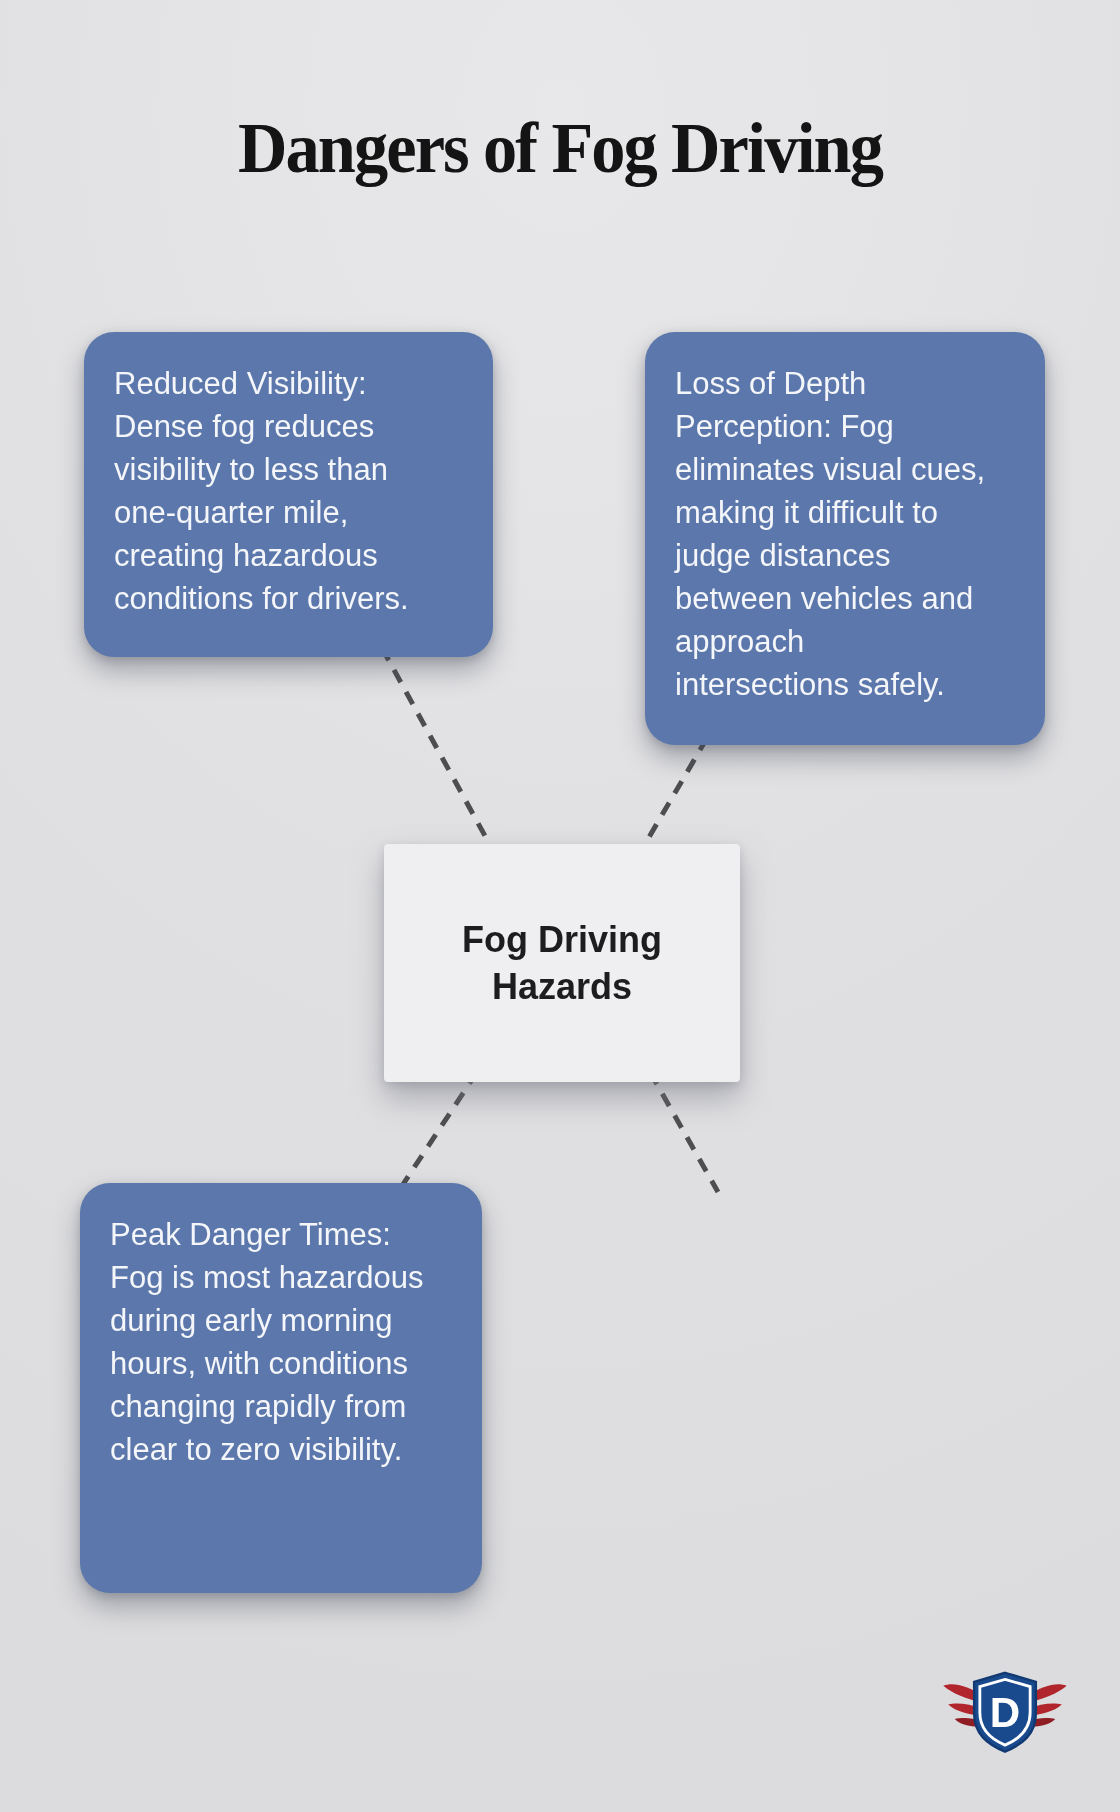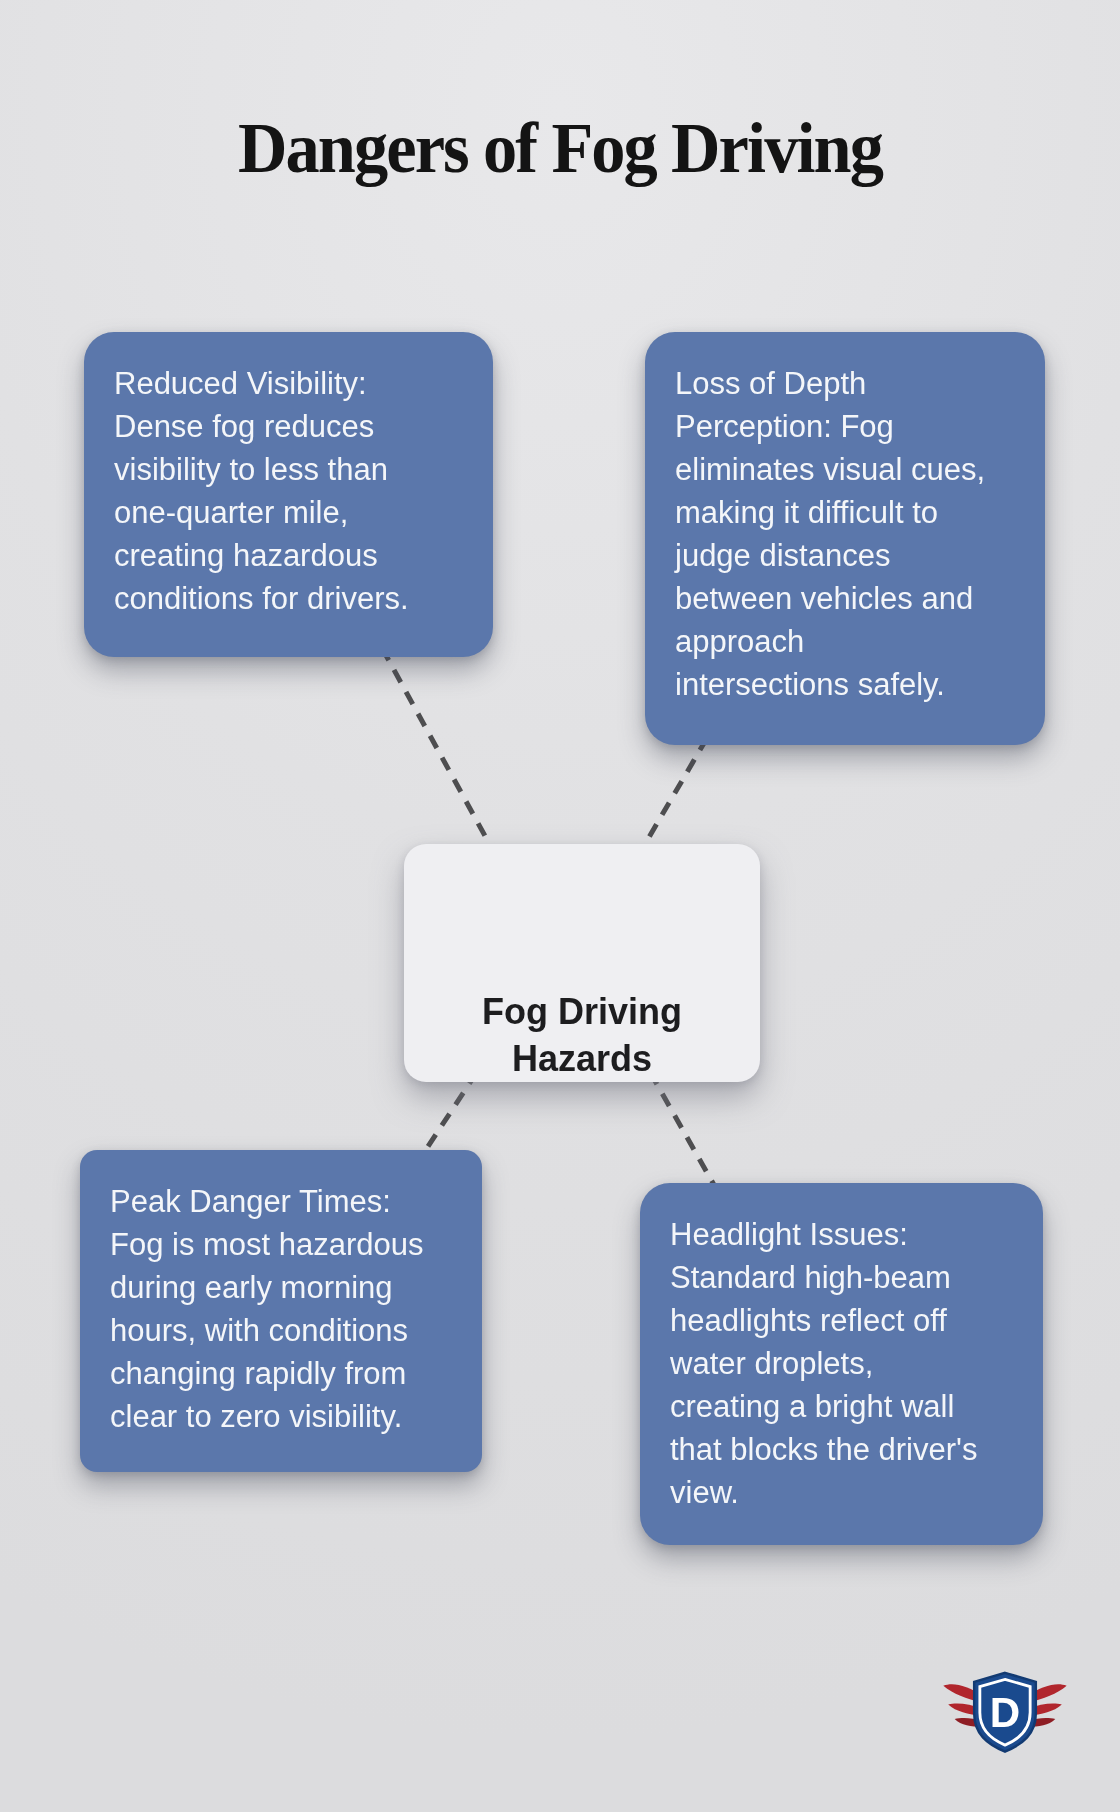--- a/index.html
+++ b/index.html
@@ -47,38 +47,38 @@
   }
   .hazard-text {
     color: var(--box-text);
     font-size: 31px;
     line-height: 43px;
     white-space: pre-line;
     text-align: left;
   }
   .center-node {
     position: absolute;
-    left: 404px; top: 844px;
+    left: 384px; top: 844px;
     width: 356px; height: 238px;
     box-sizing: border-box;
     background: var(--center-fill);
-    border-radius: 22px;
-    display: flex; align-items: flex-end; justify-content: center;
+    border-radius: 4px;
+    display: flex; align-items: center; justify-content: center;
     box-shadow: 0 16px 30px rgba(118, 120, 132, 0.50), 0 3px 8px rgba(118, 120, 132, 0.28);
   }
   .center-text {
     color: var(--center-text);
     font-size: 36px; font-weight: 700;
     line-height: 47px;
     text-align: center;
     white-space: pre-line;
   }
   #box-reduced-visibility   { left: 84px;  top: 332px;  width: 409px; height: 325px; }
   #box-depth-perception     { left: 645px; top: 332px;  width: 400px; height: 413px; }
-  #box-peak-danger-times    { left: 80px;  top: 1150px; width: 402px; height: 322px; border-radius: 17px; }
+  #box-peak-danger-times    { left: 80px;  top: 1183px; width: 402px; height: 410px; }
   #box-headlight-issues     { left: 640px; top: 1183px; width: 403px; height: 362px; }
   .brand-logo {
     position: absolute;
     left: 940px; top: 1668px;
     width: 130px; height: 86px;
   }
 </style>
 </head>
 <body>
 
@@ -122,29 +122,20 @@
 
   <div class="hazard-box" id="box-peak-danger-times">
     <div class="hazard-text">Peak Danger Times:
 Fog is most hazardous
 during early morning
 hours, with conditions
 changing rapidly from
 clear to zero visibility.</div>
   </div>
 
-  <div class="hazard-box" id="box-headlight-issues">
-    <div class="hazard-text">Headlight Issues:
-Standard high-beam
-headlights reflect off
-water droplets,
-creating a bright wall
-that blocks the driver's
-view.</div>
-  </div>
 
   <svg class="brand-logo" viewBox="0 0 160 106" xmlns="http://www.w3.org/2000/svg">
 
     <g>
       <path d="M52 34 C 34 22, 16 17, 4 22 C 16 32, 32 38, 52 43 Z" fill="var(--logo-wing)"></path>
       <path d="M52 50 C 36 44, 20 42, 10 45 C 20 54, 34 57, 52 59 Z" fill="var(--logo-wing)"></path>
       <path d="M52 65 C 38 61, 26 61, 18 63 C 26 71, 38 72, 52 73 Z" fill="var(--logo-wing-dark)"></path>
     </g>
 
     <g>

